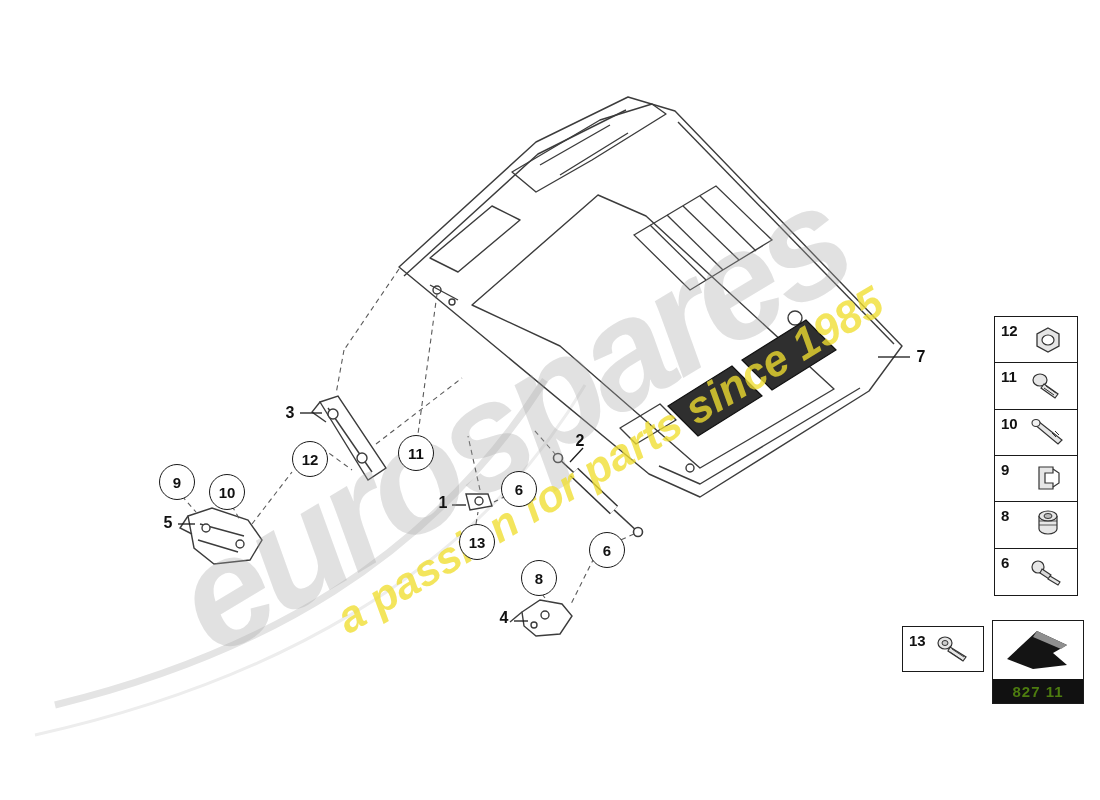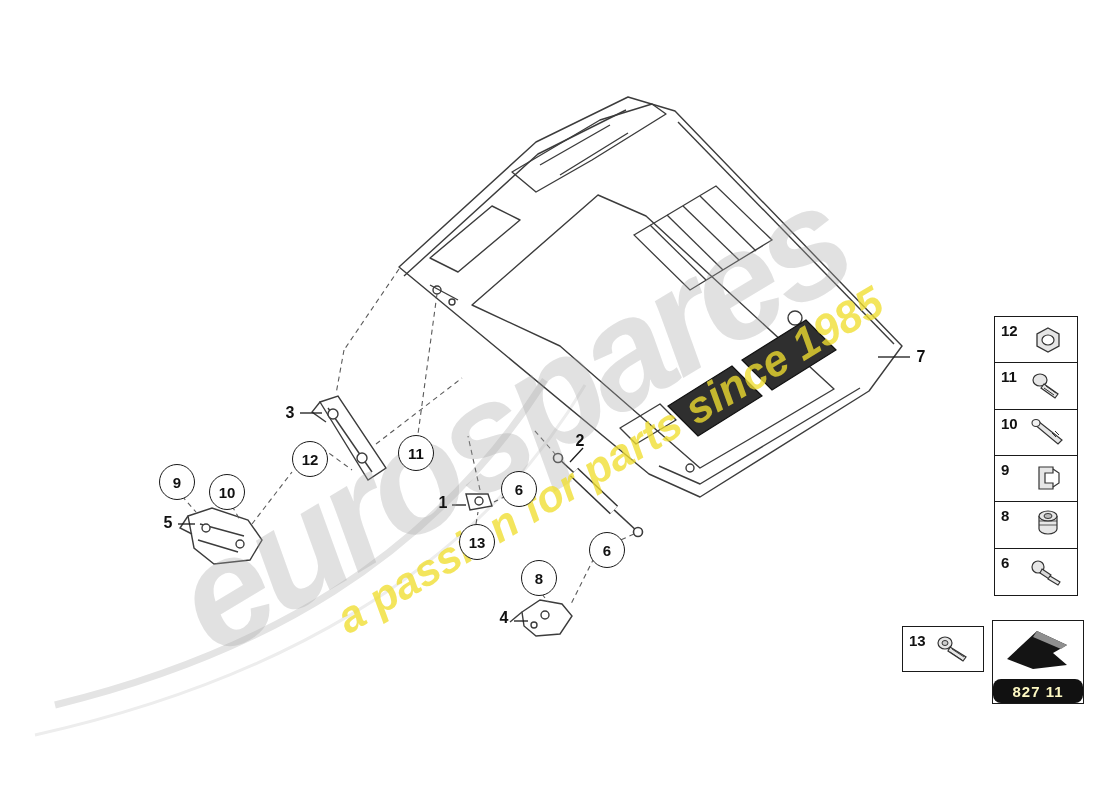--- a/index.html
+++ b/index.html
@@ -35,22 +35,22 @@
   .cell-icon{flex:1;display:flex;align-items:center;justify-content:center;}
 
   .box13{position:absolute;left:902px;top:626px;width:82px;height:46px;
     border:1.7px solid #1a1a1a;background:#fff;display:flex;align-items:center;
     padding:2px 5px 2px 6px;gap:2px;cursor:pointer;z-index:40;box-sizing:border-box;}
 
   .codebox{position:absolute;left:992px;top:620px;width:92px;height:84px;
     border:1.7px solid #1a1a1a;background:#fff;display:flex;flex-direction:column;
     cursor:pointer;z-index:40;box-sizing:border-box;}
   .codebox-art{flex:1;display:flex;align-items:center;justify-content:center;}
-  .codebox-label{height:24px;background:#111;color:#fef9c3;font-weight:bold;font-size:15px;
-    display:flex;align-items:center;justify-content:center;letter-spacing:1px;border-radius:8px;}
+  .codebox-label{height:24px;background:#111;color:#4d7c0f;font-weight:bold;font-size:15px;
+    display:flex;align-items:center;justify-content:center;letter-spacing:1px;}
 </style>
 </head>
 <body>
 
 <div class="stage">
 
   <svg class="art" width="1100" height="800" viewBox="0 0 1100 800">
 
     <g fill="none">
       <path d="M 55 705 C 260 655 430 560 545 380" stroke="#e4e4e4" stroke-width="7"></path>

